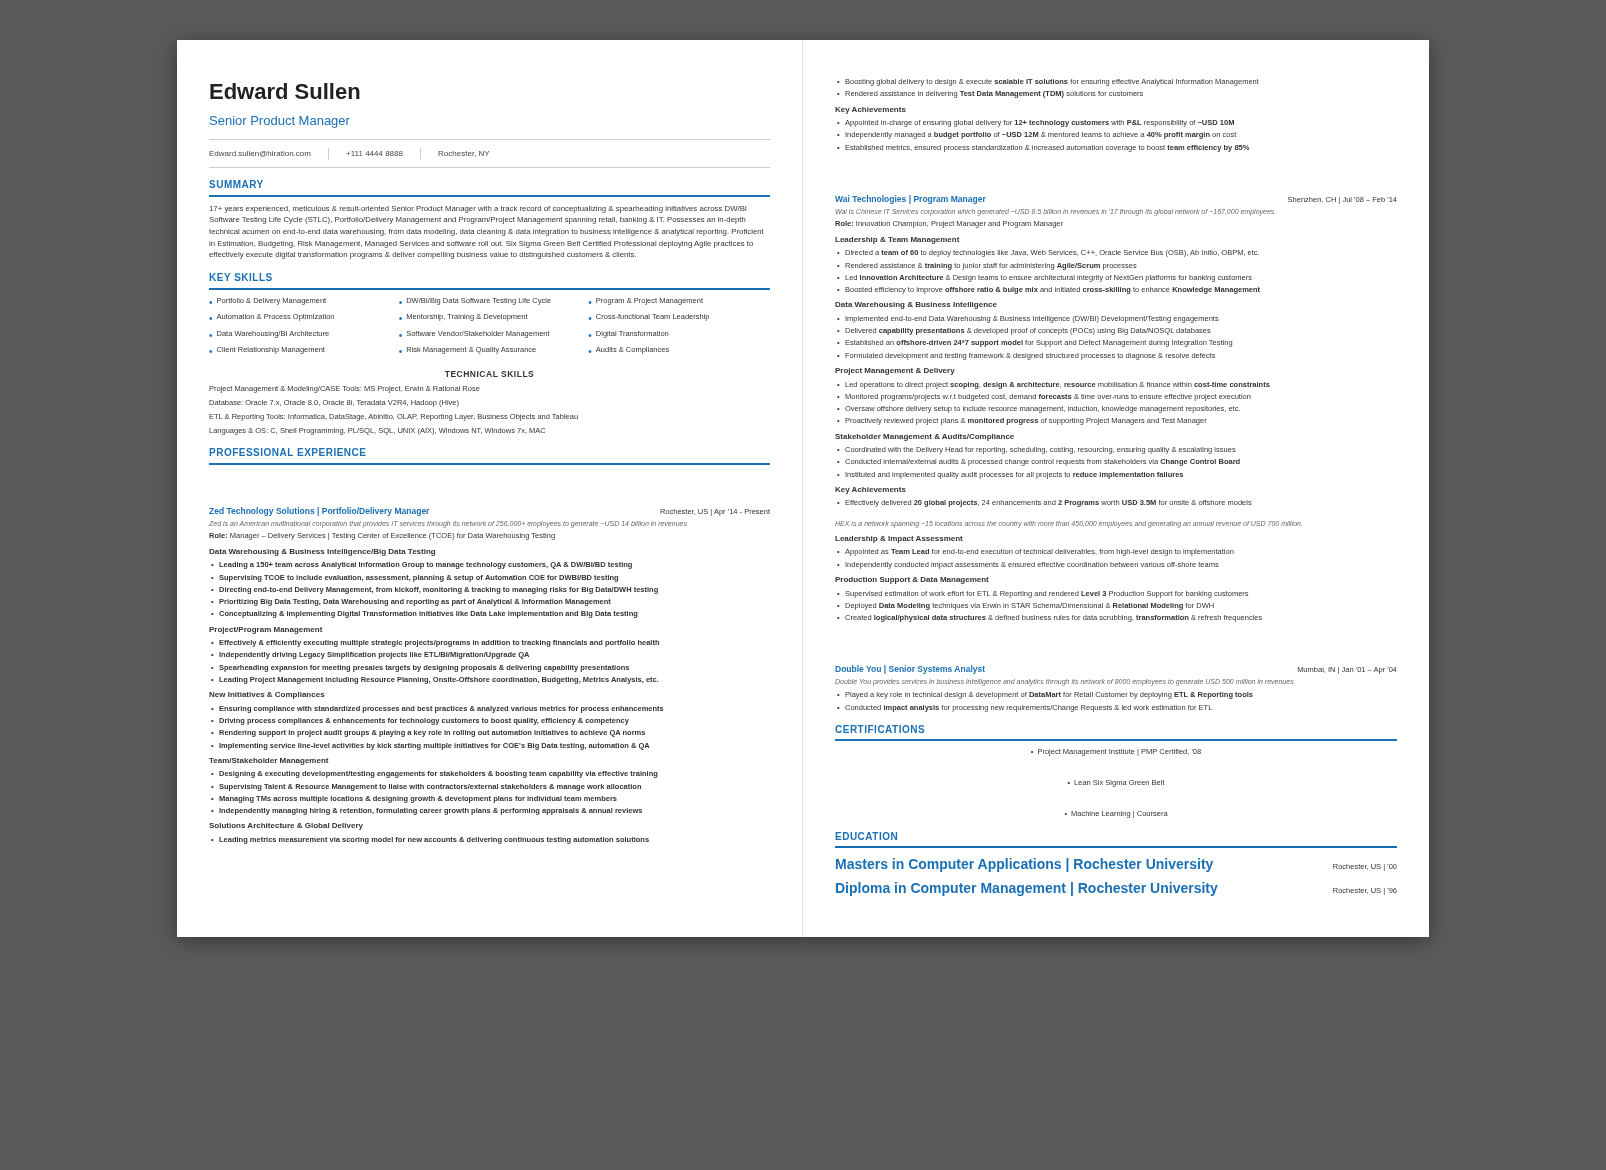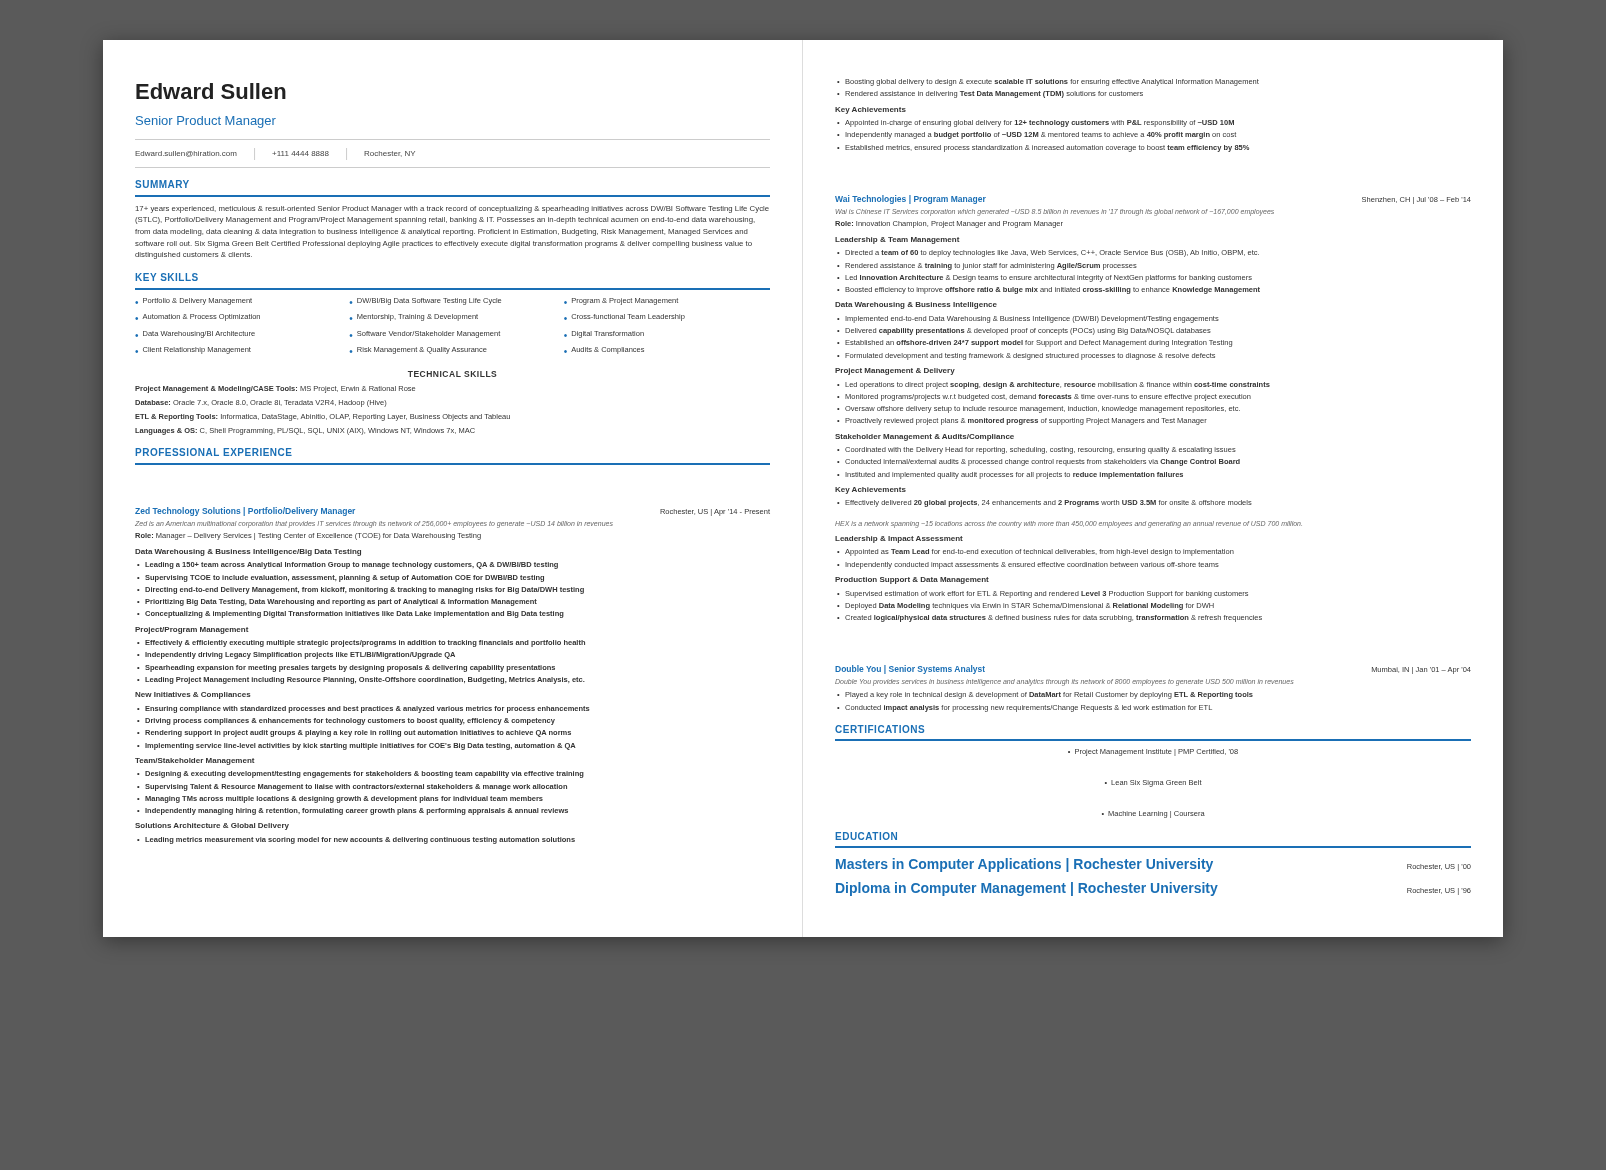--- a/index.html
+++ b/index.html
@@ -7,21 +7,21 @@
       background: #5a5a5a;
       display: flex;
       justify-content: center;
       align-items: flex-start;
       min-height: 1170px;
       padding: 40px 20px;
       font-family: Arial, sans-serif;
     }
     .resume-wrapper {
       display: flex;
-      width: 1400px;
+      width: 1252px;
       background: #fff;
       box-shadow: 0 4px 20px rgba(0,0,0,0.4);
     }
     .resume-left, .resume-right {
       padding: 36px 32px;
       font-size: 8.2px;
       line-height: 1.45;
       color: #222;
     }
     .resume-left {
@@ -107,21 +107,21 @@
       color: #333;
       text-transform: uppercase;
       margin: 8px 0 4px 0;
       letter-spacing: 0.5px;
     }
     .tech-row {
       font-size: 7.5px;
       color: #333;
       margin-bottom: 3px;
     }
-    .tech-row .label { font-weight: bold; }
+    .tech-row .label { font-weight: normal; }
 
     
     .exp-entry { margin-bottom: 10px; }
     .exp-header {
       display: flex;
       justify-content: space-between;
       align-items: baseline;
       margin-bottom: 1px;
       margin-top: 40px;
     }

